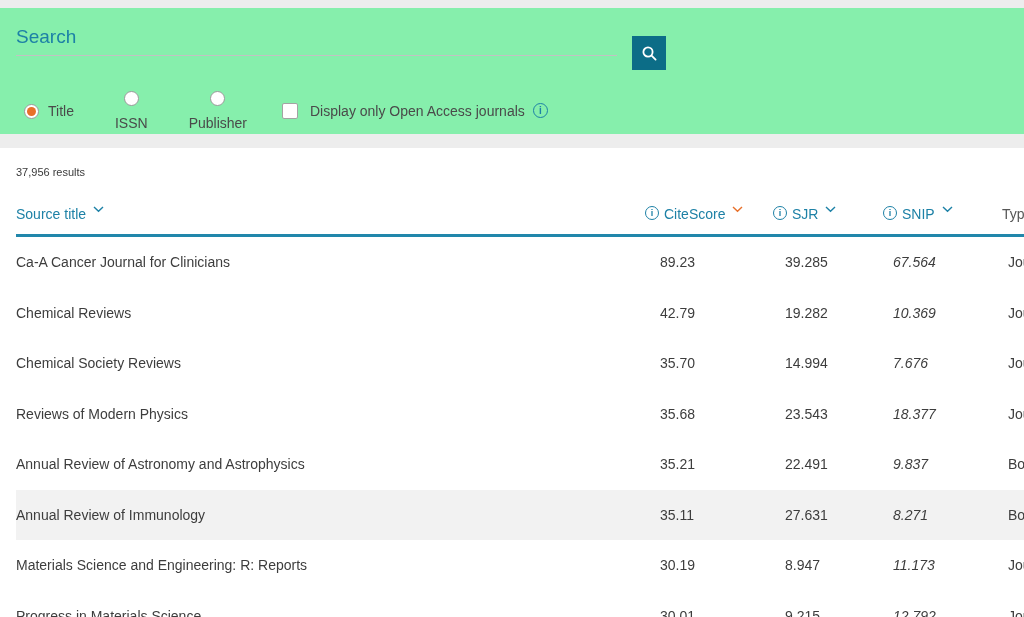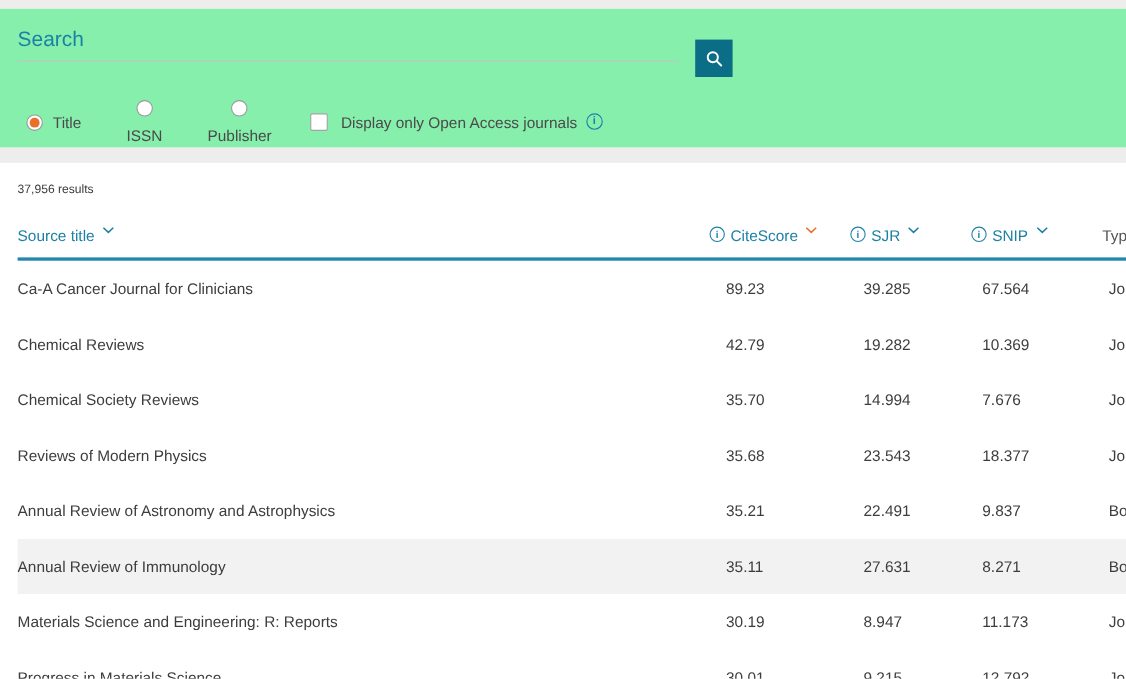--- a/index.html
+++ b/index.html
@@ -85,21 +85,21 @@
   .col-type  { width: 78px;  }
 
   .trow {
     display: flex; align-items: center;
     height: 50.5px; font-size: 14px; color: #3d3d3d;
   }
   .trow.highlight { background: #f2f2f2; }
   .cell { overflow: hidden; white-space: nowrap; }
   .cell.col-cs   { padding-left: 15px; }
   .cell.col-sjr  { padding-left: 12px; }
-  .cell.col-snip { padding-left: 10px; }
+  .cell.col-snip { padding-left: 10px; font-style: italic; }
   .cell.col-type { padding-left: 6px; }
   .title-link { cursor: pointer; }
 </style>
 </head>
 <body>
 
 <div class="page">
 
   <div class="strip top-strip"></div>
 

